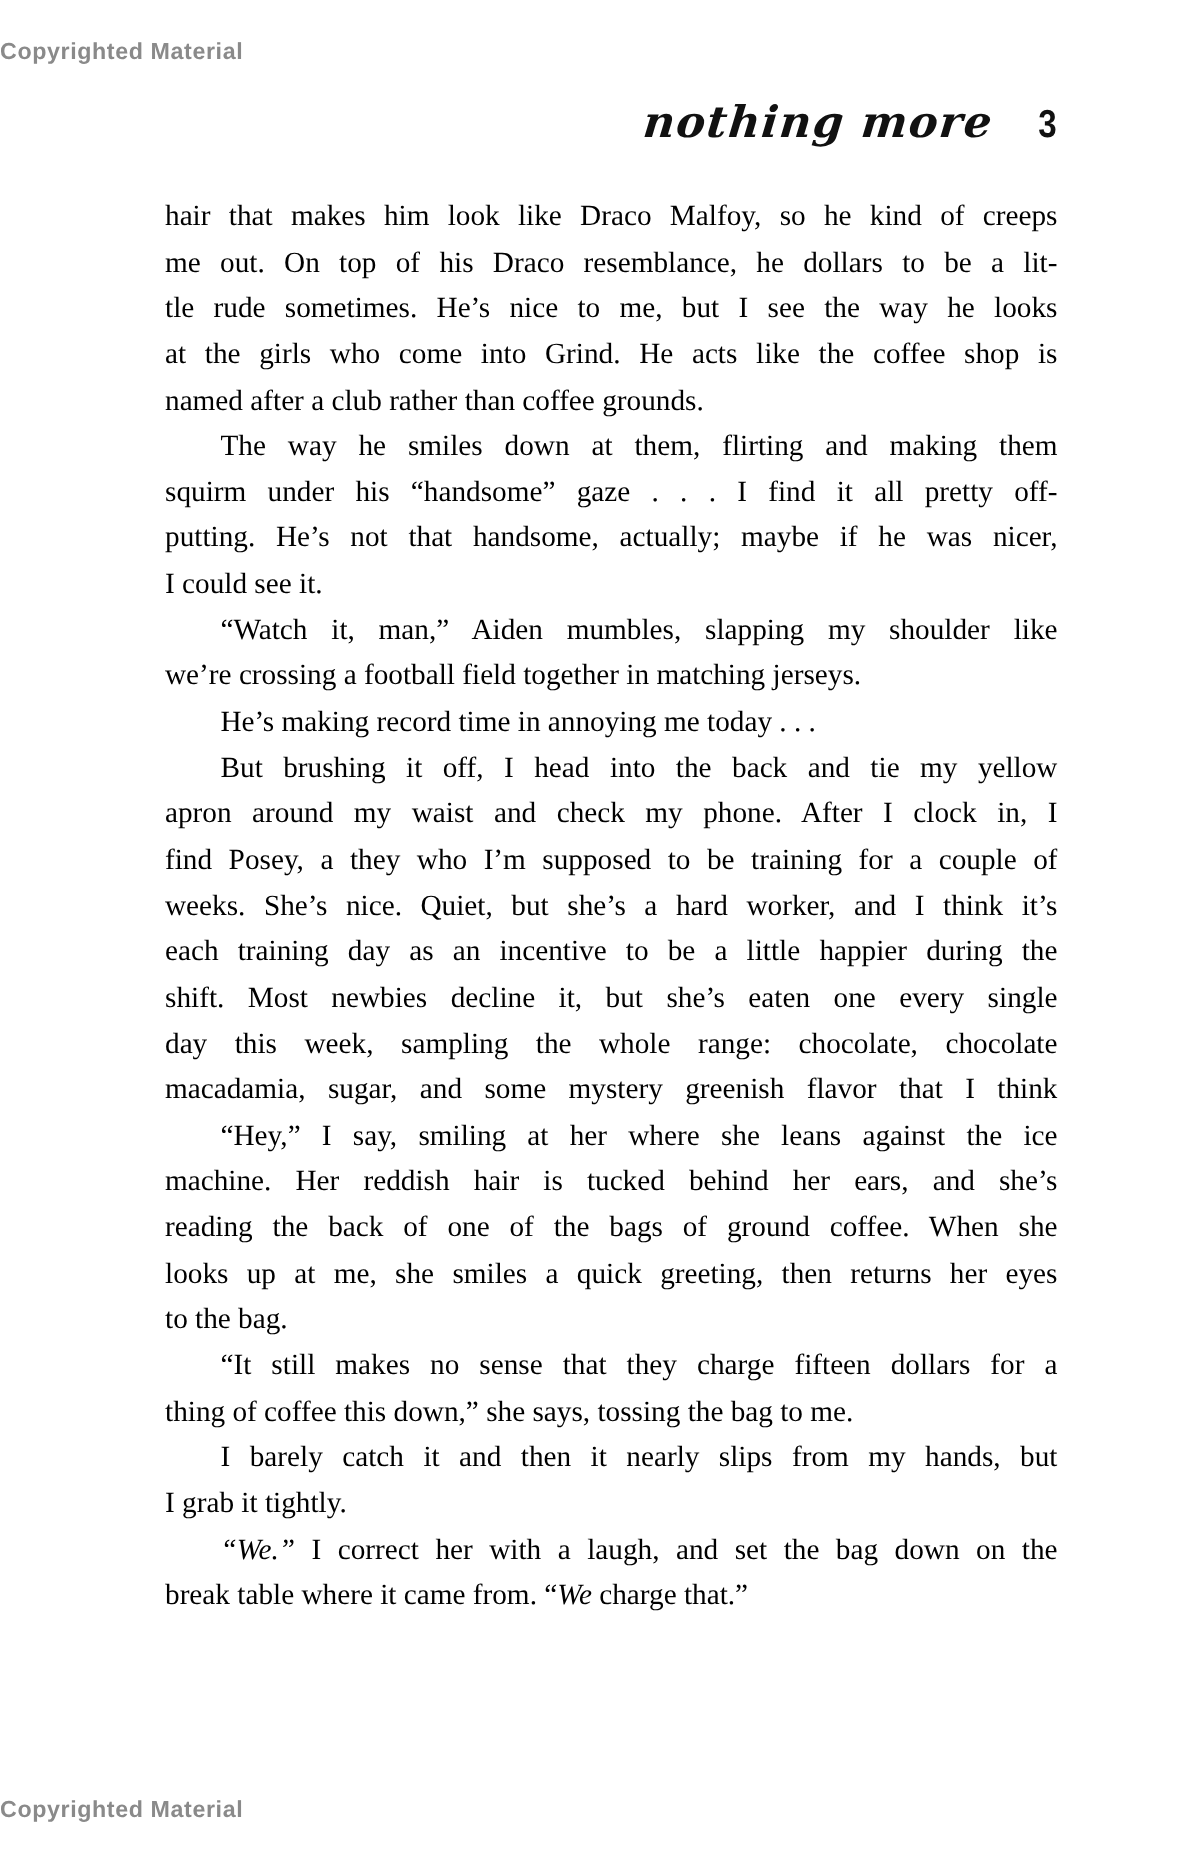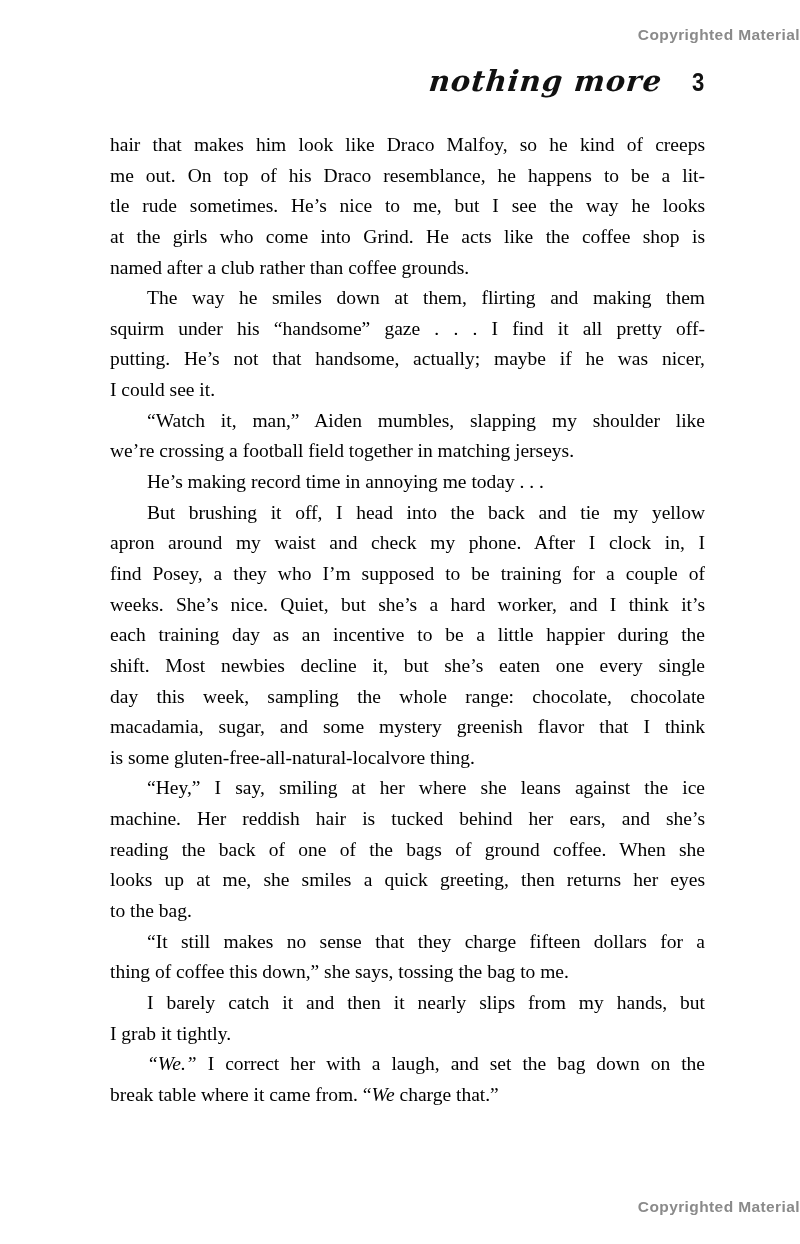--- a/index.html
+++ b/index.html
@@ -12,21 +12,21 @@
     width: 800px;
     height: 1244px;
     background: #ffffff;
     overflow: hidden;
     font-family: "Liberation Serif", serif;
   }
   .copyright {
     position: absolute;
     left: 0;
     width: 100%;
-    text-align: right;
+    text-align: left;
     color: #8a8a8a;
     font-family: "Liberation Sans", sans-serif;
     font-weight: 700;
     font-size: 15.5px;
     letter-spacing: 0.4px;
   }
   .copyright.top { top: 26px; }
   .copyright.bottom { top: 1198px; }
 
   .running-header {
@@ -80,40 +80,39 @@
 
   <div class="copyright top">Copyrighted Material</div>
 
   <div class="running-header">
     <span class="running-title">nothing more</span>
     <span class="page-num">3</span>
   </div>
 
   <div class="body-text">
       <div class="line">hair that makes him look like Draco Malfoy, so he kind of creeps</div>
-      <div class="line">me out. On top of his Draco resemblance, he happens to be a lit-</div>
+      <div class="line">me out. On top of his Draco resemblance, he dollars to be a lit-</div>
       <div class="line">tle rude sometimes. He’s nice to me, but I see the way he looks</div>
       <div class="line">at the girls who come into Grind. He acts like the coffee shop is</div>
       <div class="line para-end">named after a club rather than coffee grounds.</div>
       <div class="line first">The way he smiles down at them, flirting and making them</div>
       <div class="line">squirm under his “handsome” gaze . . . I find it all pretty off-</div>
       <div class="line">putting. He’s not that handsome, actually; maybe if he was nicer,</div>
       <div class="line para-end">I could see it.</div>
       <div class="line first">“Watch it, man,” Aiden mumbles, slapping my shoulder like</div>
       <div class="line para-end">we’re crossing a football field together in matching jerseys.</div>
       <div class="line para-end first">He’s making record time in annoying me today . . .</div>
       <div class="line first">But brushing it off, I head into the back and tie my yellow</div>
       <div class="line">apron around my waist and check my phone. After I clock in, I</div>
       <div class="line">find Posey, a they who I’m supposed to be training for a couple of</div>
       <div class="line">weeks. She’s nice. Quiet, but she’s a hard worker, and I think it’s</div>
       <div class="line">each training day as an incentive to be a little happier during the</div>
       <div class="line">shift. Most newbies decline it, but she’s eaten one every single</div>
       <div class="line">day this week, sampling the whole range: chocolate, chocolate</div>
       <div class="line">macadamia, sugar, and some mystery greenish flavor that I think</div>
-      <div class="line para-end">is some gluten-free-all-natural-localvore thing.</div>
       <div class="line first">“Hey,” I say, smiling at her where she leans against the ice</div>
       <div class="line">machine. Her reddish hair is tucked behind her ears, and she’s</div>
       <div class="line">reading the back of one of the bags of ground coffee. When she</div>
       <div class="line">looks up at me, she smiles a quick greeting, then returns her eyes</div>
       <div class="line para-end">to the bag.</div>
       <div class="line first">“It still makes no sense that they charge fifteen dollars for a</div>
       <div class="line para-end">thing of coffee this down,” she says, tossing the bag to me.</div>
       <div class="line first">I barely catch it and then it nearly slips from my hands, but</div>
       <div class="line para-end">I grab it tightly.</div>
       <div class="line first"><i>“We.”</i> I correct her with a laugh, and set the bag down on the</div>

